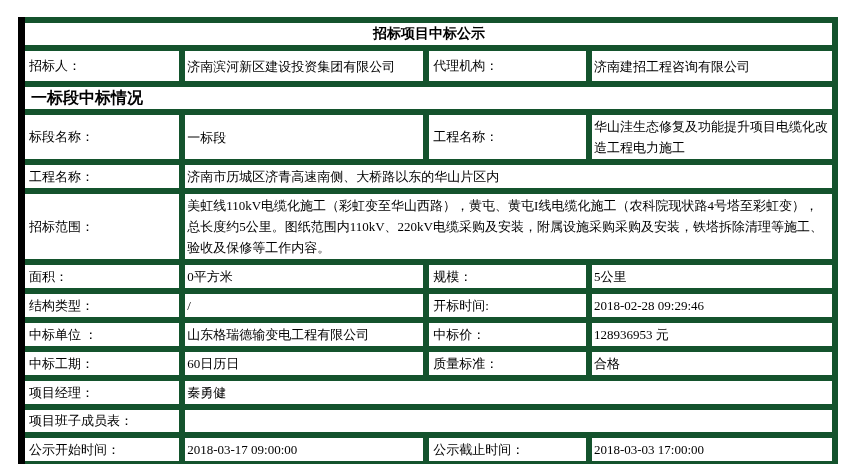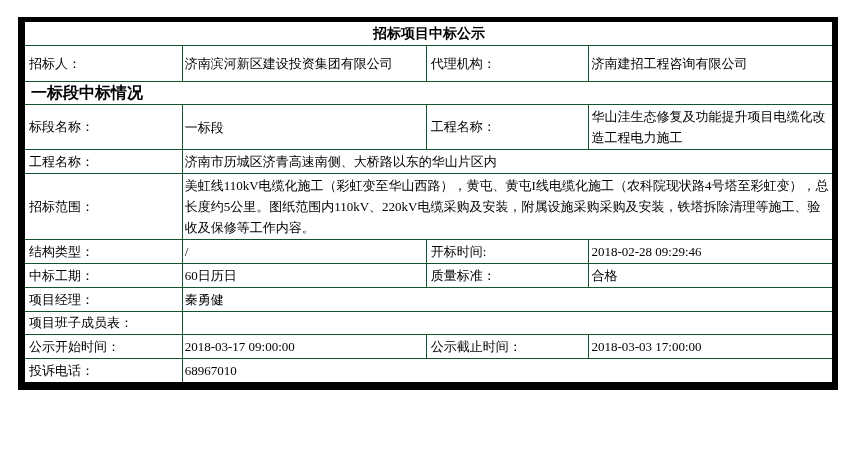--- a/index.html
+++ b/index.html
@@ -17,21 +17,21 @@
     width: 820px;
     table-layout: fixed;
     border-collapse: collapse;
     border-top: 5px solid #000;
     border-left: 7px solid #000;
     border-right: 6px solid #000;
     border-bottom: 8px solid #000;
     font-size: 13px;
   }
   td {
-    border: 1px solid #14532d;
+    border: 6px solid #14532d;
     padding: 1px 3px 1px 4px;
     vertical-align: middle;
     line-height: 20px;
     overflow: hidden;
     word-break: break-all;
   }
   td.val { padding-left: 2px; line-height: 21px; }
   tr.title-row td {
     text-align: center;
     font-weight: bold;
@@ -93,28 +93,40 @@
     <tr class="rh23">
       <td>工程名称：</td>
       <td class="val" colspan="3">济南市历城区济青高速南侧、大桥路以东的华山片区内</td>
     </tr>
 
     <tr class="rh62">
       <td>招标范围：</td>
       <td class="val" colspan="3">美虹线110kV电缆化施工（彩虹变至华山西路），黄屯、黄屯I线电缆化施工（农科院现状路4号塔至彩虹变），总长度约5公里。图纸范围内110kV、220kV电缆采购及安装，附属设施采购采购及安装，铁塔拆除清理等施工、验收及保修等工作内容。</td>
     </tr>
 
+    <tr class="rh20">
+      <td>面积：</td>
+      <td class="val">0平方米</td>
+      <td>规模：</td>
+      <td class="val">5公里</td>
+    </tr>
 
     <tr class="rh23">
       <td>结构类型：</td>
       <td class="val">/</td>
       <td>开标时间:</td>
       <td class="val">2018-02-28 09:29:46</td>
     </tr>
 
+    <tr class="rh22">
+      <td>中标单位 ：</td>
+      <td class="val">山东格瑞德输变电工程有限公司</td>
+      <td>中标价：</td>
+      <td class="val">128936953 元</td>
+    </tr>
 
     <tr class="rh23">
       <td>中标工期：</td>
       <td class="val">60日历日</td>
       <td>质量标准：</td>
       <td class="val">合格</td>
     </tr>
 
     <tr class="rh21">
       <td>项目经理：</td>

